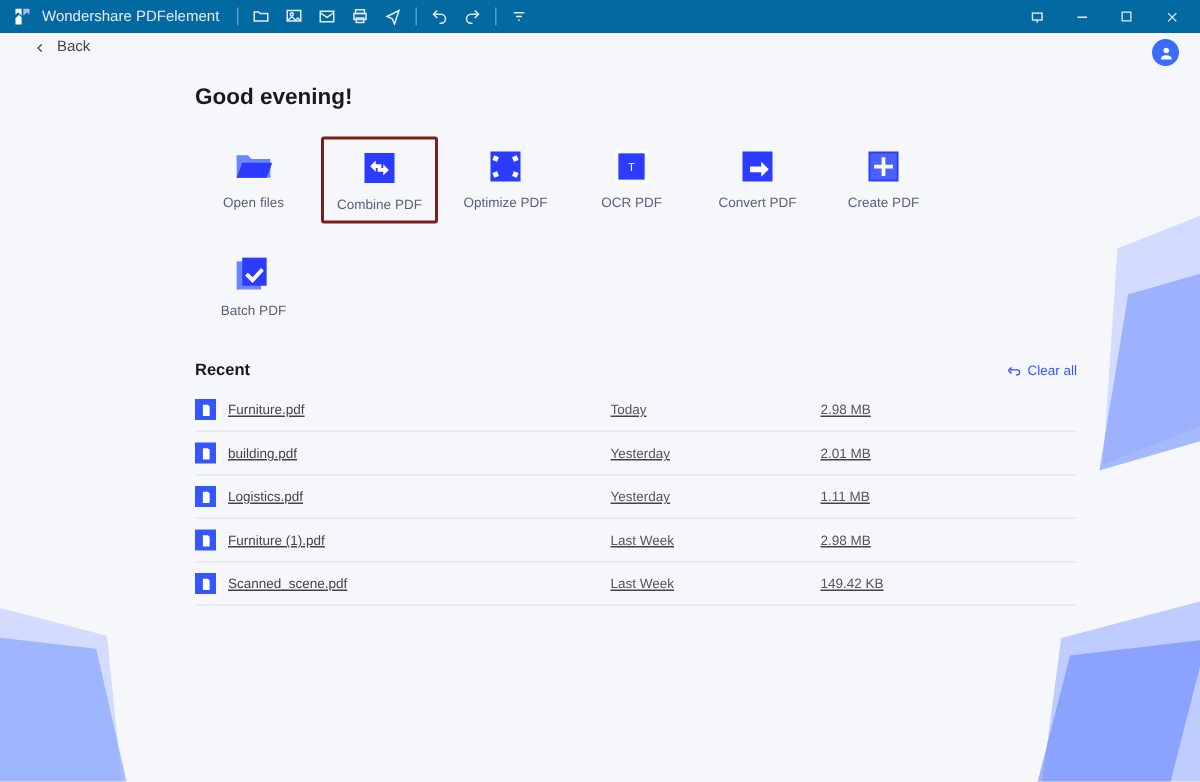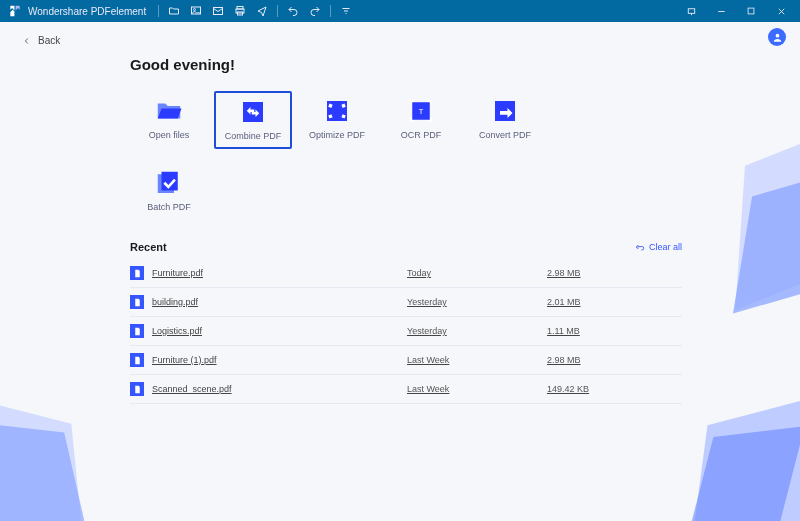--- a/index.html
+++ b/index.html
@@ -22,43 +22,43 @@
   .titlebar .tb-sep { width: 1px; height: 12px; background: rgba(255,255,255,0.35); margin: 0 4px; }
   .titlebar .tb-icon {
     width: 22px; height: 22px; display: inline-flex; align-items: center; justify-content: center;
     cursor: pointer;
   }
   .titlebar .spacer { flex: 1; }
   .win-btn { width: 30px; height: 22px; display: inline-flex; align-items:center; justify-content:center; cursor:pointer; }
 
   
   .backrow {
-    height: 24px; display: flex; align-items: flex-end;
+    height: 24px; display: flex; align-items: flex-start;
     padding: 4px 10px 0 22px; font-size: 10px; color: #444;
   }
   .backrow .back { display:flex; align-items:center; cursor:pointer; gap:6px; }
   .backrow .back svg { width:10px; height:10px; }
   .backrow .sp { flex:1; }
   .avatar {
     width: 18px; height: 18px; border-radius: 50%;
     background: #3b6bff; display:flex; align-items:center; justify-content:center;
     margin-right: 4px; cursor:pointer;
   }
 
   
-  .content { padding: 10px 118px 0 130px; position: relative; z-index: 2; }
+  .content { padding: 10px 82px 0 130px; position: relative; z-index: 2; }
   .greeting { font-size: 15px; font-weight: 700; color: #1a1a1a; margin-bottom: 18px; }
 
   .tiles { display: flex; flex-wrap: wrap; gap: 18px 6px; }
   .tile {
     width: 78px; height: 58px;
     display:flex; flex-direction:column; align-items:center; justify-content:flex-start;
     padding-top:4px; cursor:pointer; border:1px solid transparent; border-radius:2px;
   }
-  .tile.highlight { border: 2px solid #1d4ed8; }
+  .tile.highlight { border: 2px solid #7f1d1d; }
   .tile .ticon { width: 30px; height: 30px; display:flex; align-items:center; justify-content:center; margin-bottom:4px; }
   .tile .tlabel { font-size: 9px; color:#5a5f7a; text-align:center; white-space:nowrap; }
 
   .tiles2 { margin-top: 14px; }
 
   
   .recent-hdr { display:flex; align-items:center; margin-top: 20px; }
   .recent-title { font-size: 11px; font-weight: 700; color:#1a1a1a; }
   .recent-hdr .sp { flex:1; }
   .clearall { font-size: 9px; color:#3556ff; display:flex; align-items:center; gap:4px; cursor:pointer; }
@@ -235,20 +235,30 @@
         <div class="tlabel">OCR PDF</div>
       </div>
       <div class="tile">
         <div class="ticon">
           <svg width="30" height="30" viewBox="0 0 48 48">
             <rect x="8" y="8" width="32" height="32" fill="#2b3bff"></rect>
             <path fill="#fff" d="M16 24h12v-5l8 8-8 8v-5H16z"></path>
           </svg>
         </div>
         <div class="tlabel">Convert PDF</div>
+      </div>
+      <div class="tile">
+        <div class="ticon">
+          <svg width="30" height="30" viewBox="0 0 48 48">
+            <rect x="8" y="8" width="32" height="32" fill="#2b3bff"></rect>
+            <rect x="10" y="10" width="28" height="28" fill="#6a86ff" opacity="0.5"></rect>
+            <path fill="#fff" d="M22 14h4v8h8v4h-8v8h-4v-8h-8v-4h8z"></path>
+          </svg>
+        </div>
+        <div class="tlabel">Create PDF</div>
       </div>
     </div>
   <div class="tiles tiles2" id="tiles-row2">
       <div class="tile">
         <div class="ticon">
           <svg width="30" height="30" viewBox="0 0 48 48">
             <rect x="6" y="10" width="26" height="30" fill="#6a86ff"></rect>
             <rect x="12" y="6" width="26" height="30" fill="#2b3bff"></rect>
             <path fill="#fff" d="M18 22l5 5 9-10 3 3-12 13-8-8z"></path>
           </svg>

